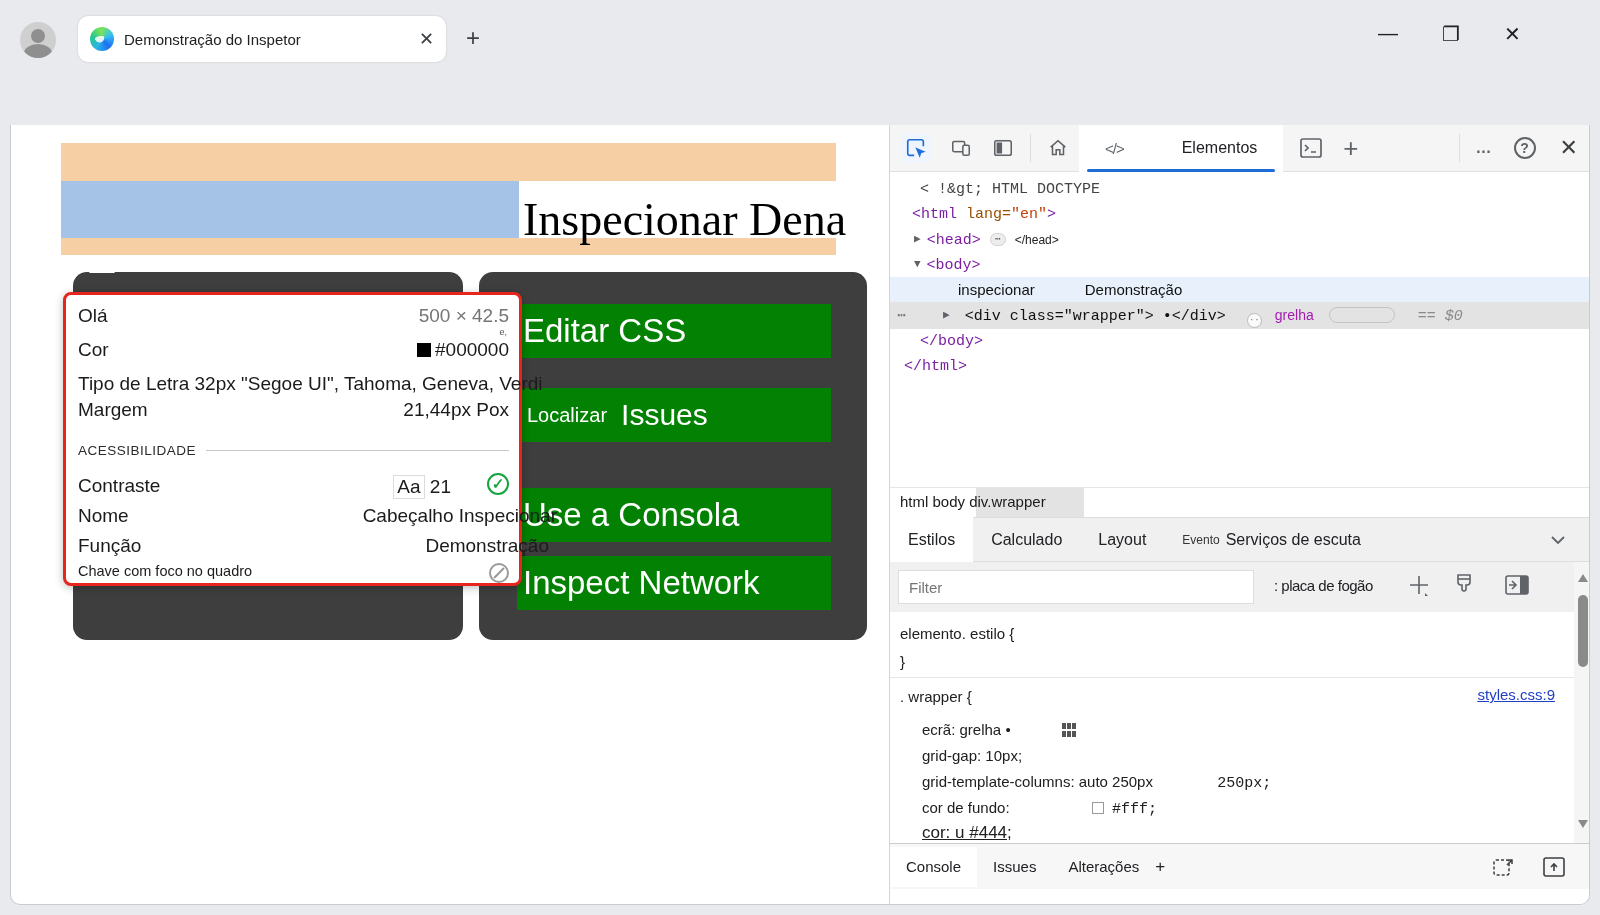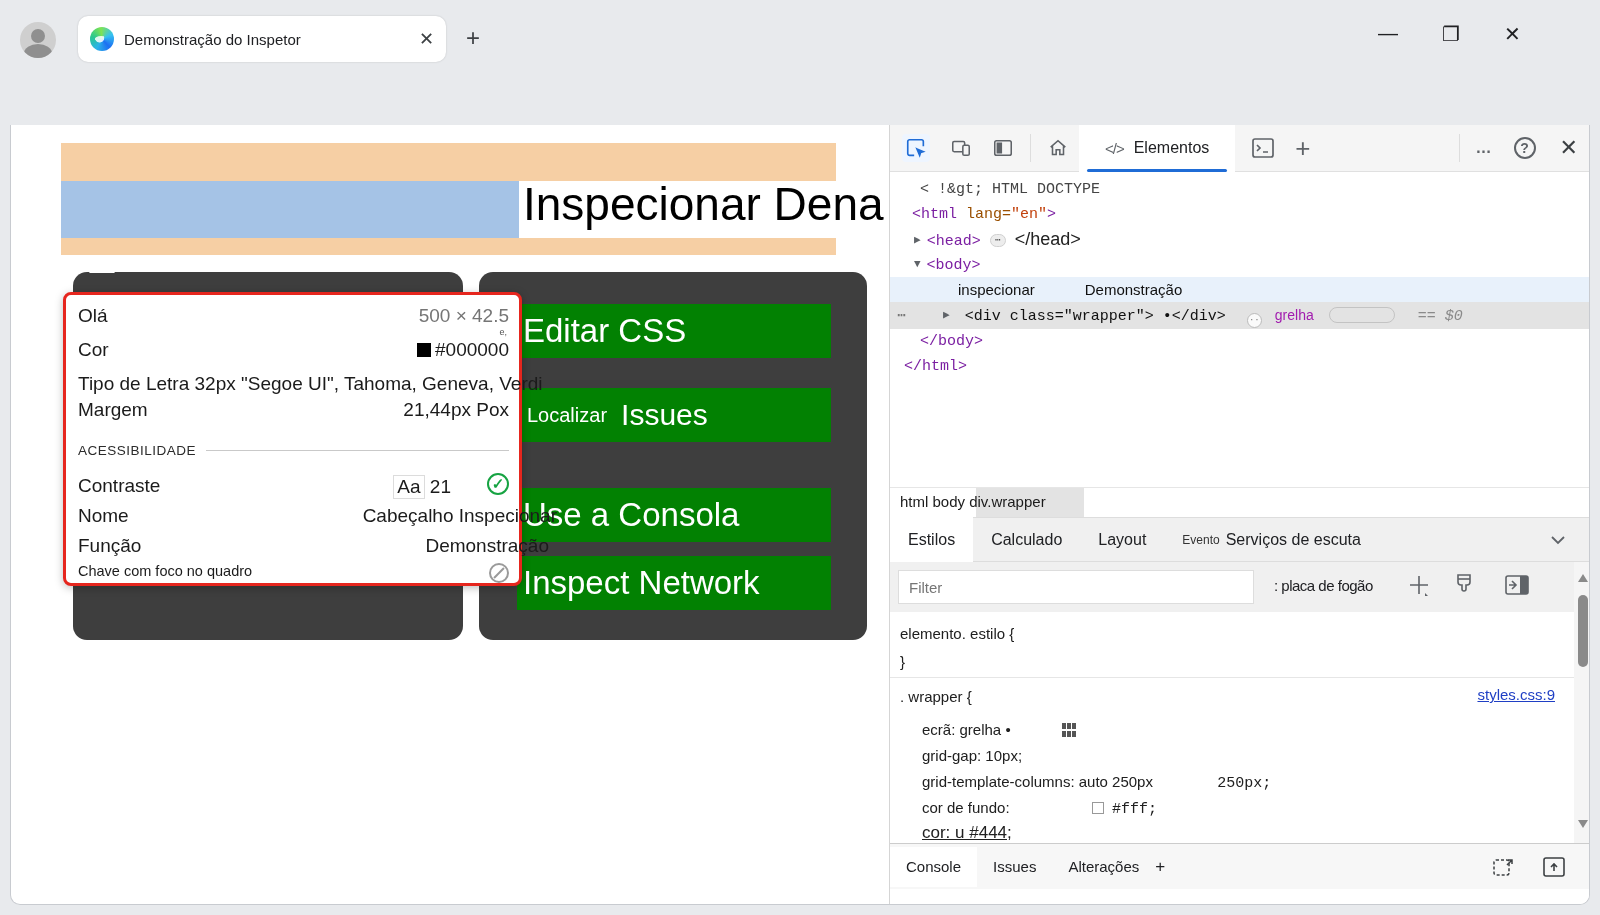--- a/index.html
+++ b/index.html
@@ -31,21 +31,21 @@
   .addr-icons { display:flex; gap:40px; margin-right:150px; color:#5f6368; align-items:center; }
   #more-dots { left:1518px; top:86px; letter-spacing:4px; font-size:18px; color:#202124; font-weight:bold; }
 
   
   #card { left:10px; top:125px; width:1580px; height:780px; background:#fff; border:1px solid #c8cbd0; border-top:none; border-radius:0 0 10px 10px; overflow:hidden; }
   #page { left:0; top:0; width:878px; height:780px; overflow:hidden; }
 
   #hdr-orange { left:50px; top:18px; width:775px; height:112px; background:#f6cfa4; }
   #hdr-blue { left:50px; top:56px; width:458px; height:57px; background:#a5c3e6; }
   #hdr-white { left:508px; top:56px; width:327px; height:57px; background:#fff; }
-  #page-title { left:512px; top:52px; font-size:46px; color:#000; white-space:nowrap; }
+  #page-title { left:512px; top:68px; font-size:46px; color:#000; white-space:nowrap;font-family:Liberation Serif, serif; }
 
   .darkcard { background:#3e3e3e; border-radius:14px; }
   #card-left { left:62px; top:147px; width:390px; height:368px; }
   #card-left .caret { position:absolute; left:16px; top:-15px; width:0; height:0; border-left:13px solid transparent; border-right:13px solid transparent; border-bottom:16px solid #fff; }
   #card-right { left:468px; top:147px; width:388px; height:368px; }
   .gbtn { left:506px; width:314px; height:54px; background:#028102; color:#fff; display:flex; align-items:center; border:none; }
   .gbtn .big { font-size:33px; white-space:nowrap; padding-left:6px; }
   .gbtn .small { font-size:20px; padding-left:10px; }
   .gbtn .mid { font-size:30px; padding-left:14px; }
 
@@ -65,35 +65,35 @@
   .block-icon:after { content:""; position:absolute; left:1px; top:7px; width:14px; height:2px; background:#9a9a9a; transform:rotate(-45deg); }
 
   
   #devtools { left:878px; top:0; width:702px; height:780px; border-left:1px solid #d5d5d5; background:#fff; }
   #dt-toolbar { left:0; top:0; width:702px; height:47px; background:#f5f5f5; border-bottom:1px solid #e0e0e0; display:flex; align-items:center; }
   .dt-icon { color:#5f6368; margin:0 10px; }
   .dt-divider { width:1px; height:28px; background:#ddd; margin:0 6px; }
   #inspect-tool { background:#eef5ff; border-radius:4px; padding:3px; color:#1f6cd6; margin-left:12px; }
   #tab-elements { display:flex; align-items:center; gap:10px; background:#fff; height:47px; padding:0 26px; position:relative; }
   #tab-elements .code { font-size:15px; color:#5f6368; letter-spacing:-1px; }
-  #tab-elements .lbl { font-size:16px; color:#202124; }
+  #tab-elements .lbl { font-size:16px; color:#202124;margin-left:48px; }
   #tab-elements .underline { position:absolute; left:8px; right:8px; bottom:0; height:3px; background:#1f6cd6; border-radius:2px; }
   #dt-right { margin-left:auto; display:flex; align-items:center; }
   .dt-x { font-size:22px; color:#3c4043; margin:0 14px; }
   .dt-q { width:22px; height:22px; border:2px solid #5f6368; border-radius:50%; color:#5f6368; font-size:14px; display:flex; align-items:center; justify-content:center; margin:0 10px; font-weight:bold; }
 
   #dom-tree { font-family:"Liberation Mono","DejaVu Sans Mono",monospace; font-size:15px; }
   .tline { position:absolute; white-space:nowrap; height:25px; line-height:25px; }
   .tag { color:#7b1fa2; }
   .attr { color:#9a4f00; }
   .attrval { color:#c2410c; }
   .doctype { color:#444; }
   .tw { color:#5f6368; font-size:11px; vertical-align:2px; margin-right:6px; }
   .pill { display:inline-block; background:#ededed; border:1px solid #d0d0d0; border-radius:8px; font-size:10px; line-height:11px; padding:0 4px; color:#555; vertical-align:2px; }
-  .plainhead { font-family:"Liberation Sans",sans-serif; font-size:18px; color:#222; }
+  .plainhead { font-family:"Liberation Sans",sans-serif; font-size:12px; color:#222; }
   #line-text { left:0; top:152px; width:702px; background:#e8f1fb; font-family:"Liberation Sans",sans-serif; color:#111; }
   #line-sel { left:0; top:177px; width:702px; height:27px; line-height:27px; background:#e3e3e3; color:#111; }
   .badge-dots { display:inline-block; width:15px; height:15px; border:1px solid #bbb; border-radius:50%; background:#fafafa; color:#777; font-size:9px; line-height:13px; text-align:center; vertical-align:-2px; margin:0 4px 0 12px; }
   .grid-badge { display:inline-block; font-family:"Liberation Sans",sans-serif; font-size:14px; color:#a21caf; }
   .badge-pill { display:inline-block; width:66px; height:16px; border:1px solid #c3c3c3; border-radius:9px; vertical-align:-3px; margin-left:6px; }
   .eqdollar { color:#8a8a8a; font-style:italic; margin-left:14px; }
 
   #crumb-row { left:0; top:362px; width:702px; height:22px; border-top:1px solid #e6e6e6; font-size:15px; }
   #crumb-chip { left:86px; top:0; width:108px; height:30px; background:#e3e3e3; }
   #crumb-text { left:10px; top:5px; }

